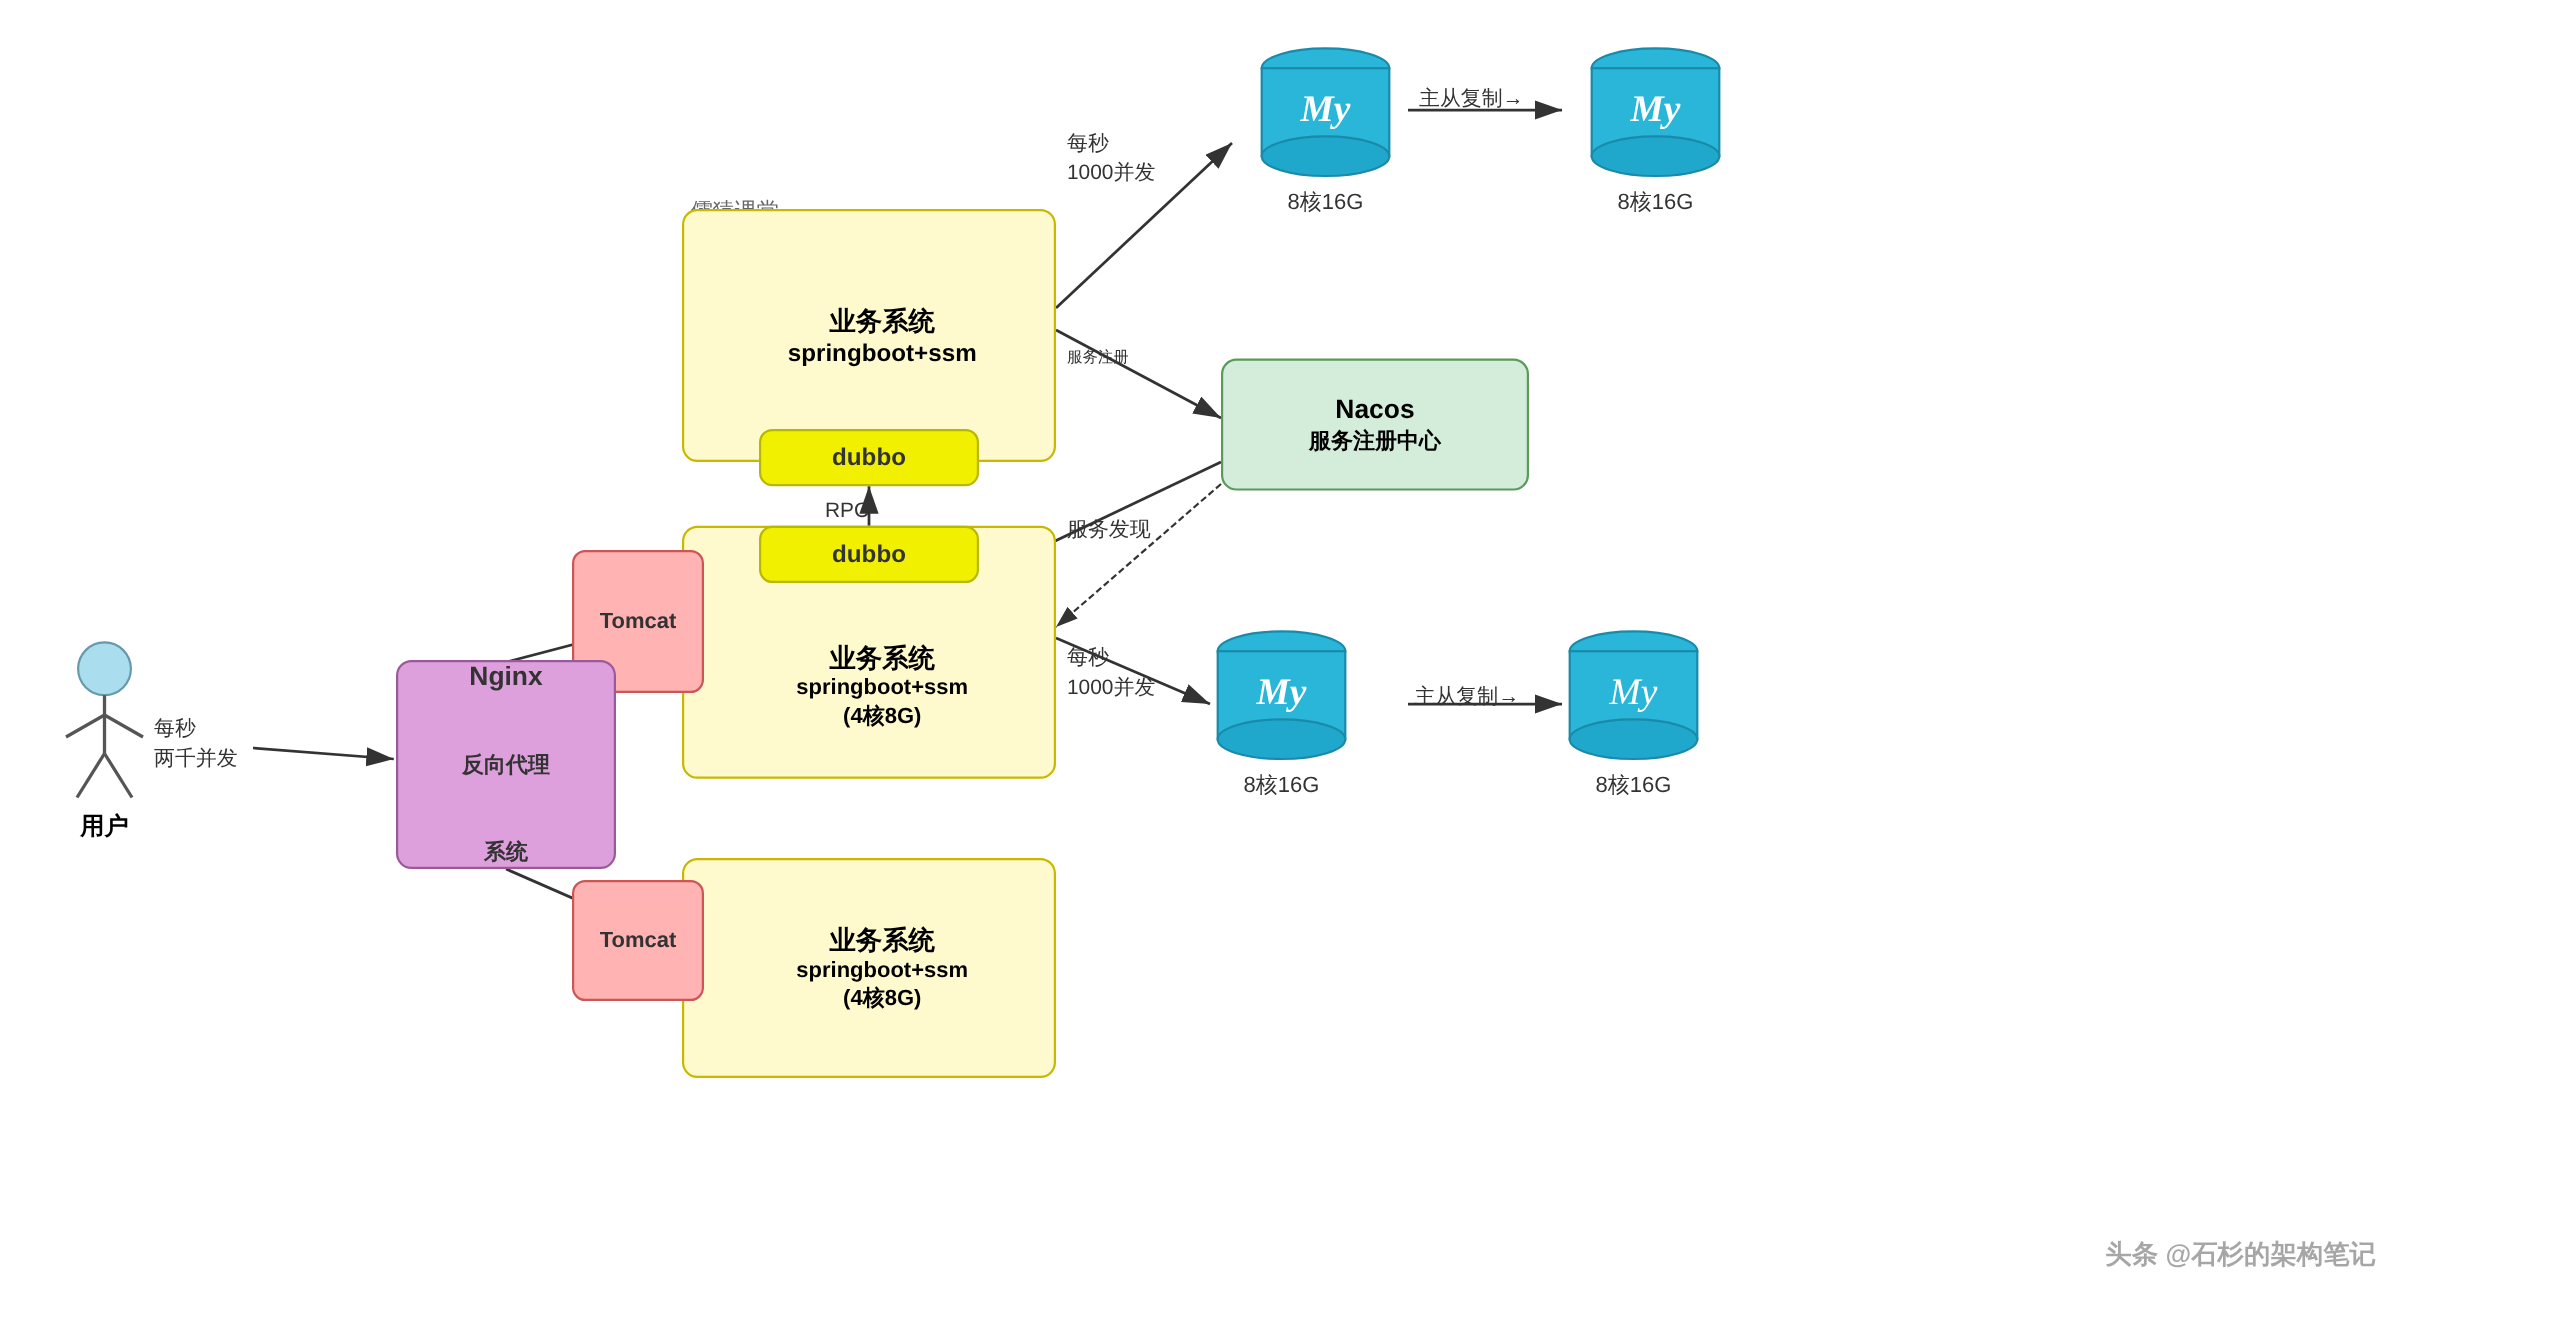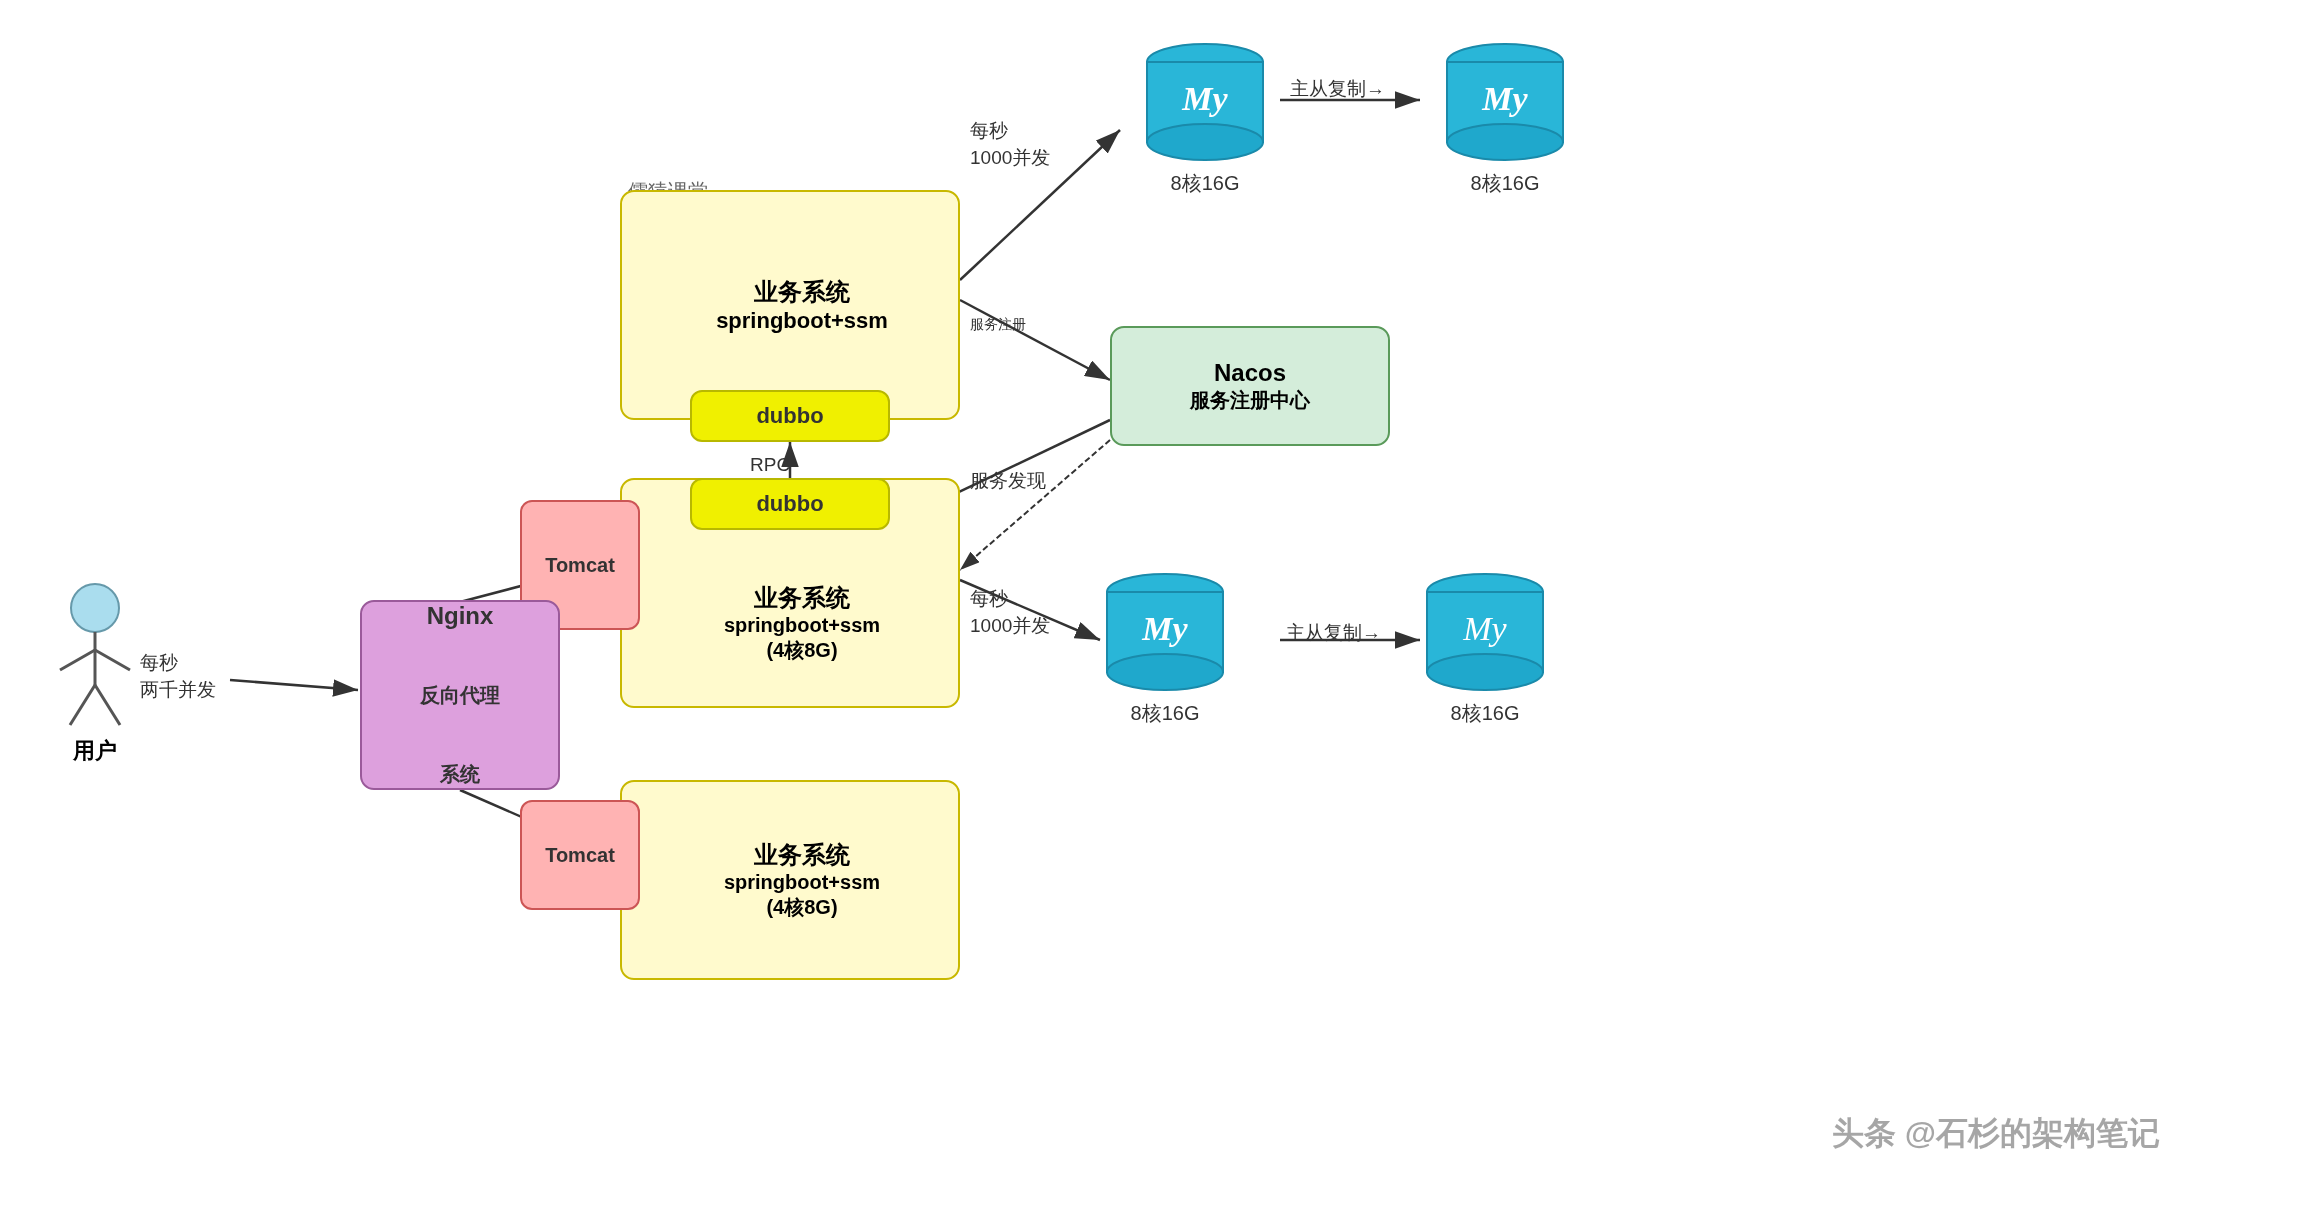--- a/index.html
+++ b/index.html
@@ -204,21 +204,21 @@
       width: 2320px;
       height: 1216px;
       pointer-events: none;
     }
 
     
     .watermark {
       position: absolute;
       bottom: 60px;
       right: 160px;
-      font-size: 32px;
+      font-size: 24px;
       color: rgba(0,0,0,0.35);
       font-weight: bold;
     }
 
     .儒猿label {
       position: absolute;
       top: 178px;
       left: 628px;
       font-size: 20px;
       color: #666;

